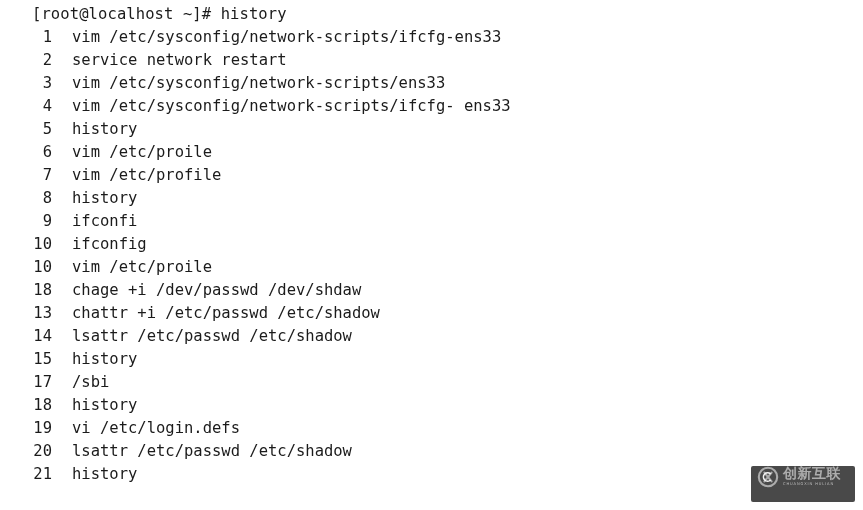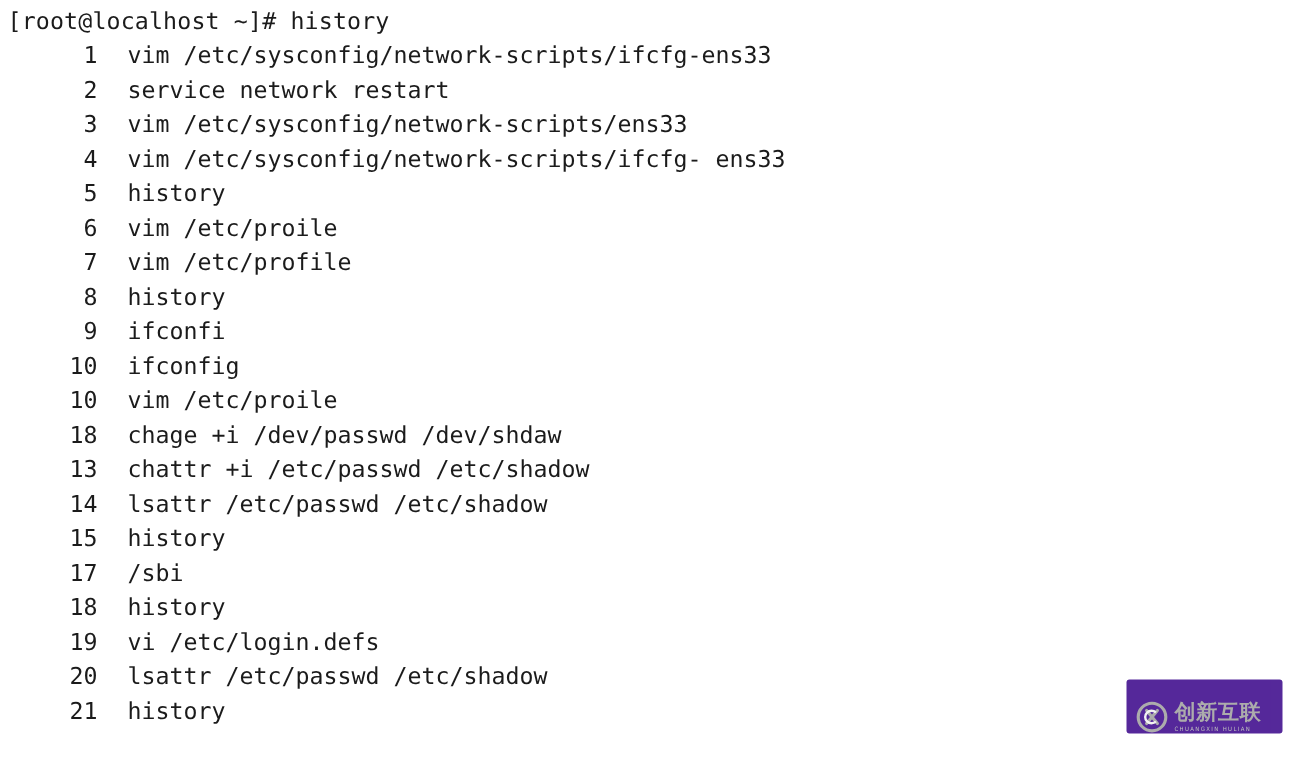--- a/index.html
+++ b/index.html
@@ -24,60 +24,60 @@
     line-height: 23px;
     padding-top: 3px;
     box-sizing: border-box;
   }
   .prompt-line {
     padding-left: 5px;
     white-space: pre;
     height: 23px;
     line-height: 23px;
     letter-spacing: 0.1px;
+    margin-left: 27px;
   }
   .prompt-line .prompt-text,
   .prompt-line .prompt-cmd {
     white-space: pre;
   }
   .history-list {
     margin: 0;
     padding: 0;
     list-style: none;
   }
   .history-row {
     height: 23px;
     line-height: 23px;
     white-space: pre;
     display: block;
-    padding-left: 13px;
   }
   .line-no {
     display: inline-block;
     width: 52px;
     text-align: right;
     padding-right: 0;
     white-space: pre;
   }
   .line-cmd {
     display: inline-block;
     padding-left: 20px;
     white-space: pre;
   }
   
   #watermark {
     position: absolute;
     right: 8px;
-    bottom: 21px;
+    bottom: 8px;
     width: 104px;
     height: 36px;
-    background: #4c1d95;
+    background: #404040;
     border-radius: 2px;
     display: flex;
-    align-items: flex-end;
+    align-items: flex-start;
     justify-content: flex-start;
     padding-left: 6px;
     box-sizing: border-box;
     opacity: 0.95;
   }
   #watermark .wm-mark {
     flex: 0 0 auto;
     margin-right: 4px;
     line-height: 0;
   }

